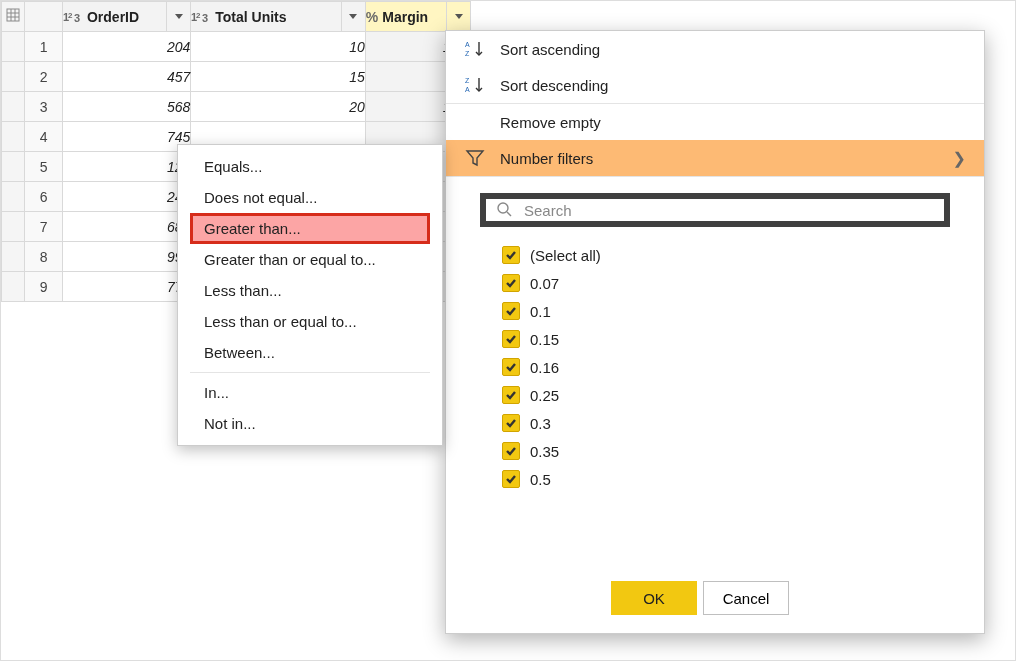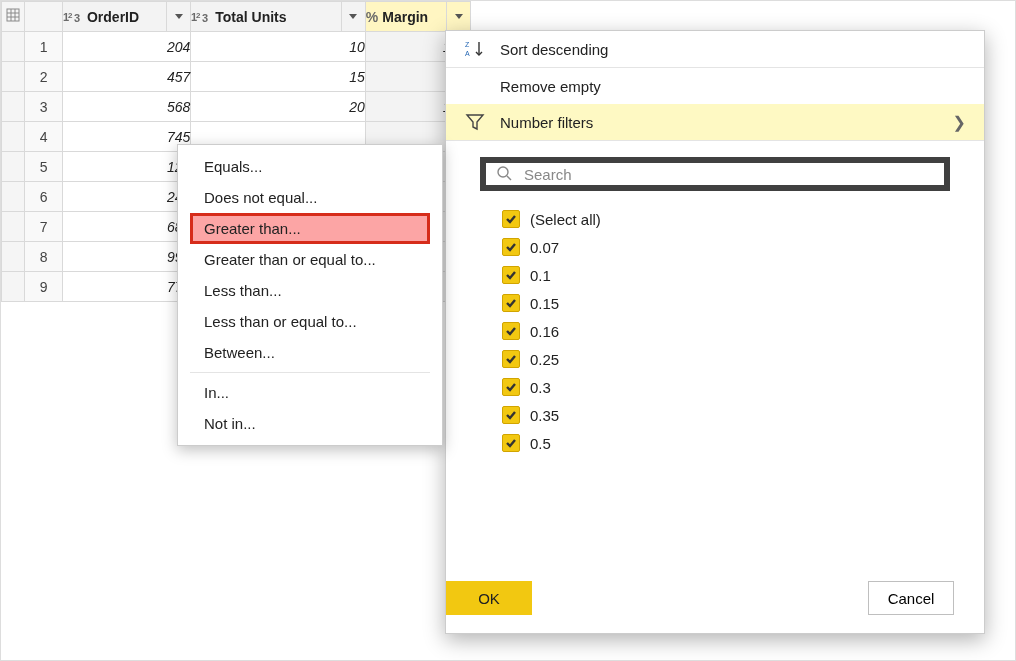--- a/index.html
+++ b/index.html
@@ -41,21 +41,21 @@
   
   .filter-panel {
     position:absolute; left:444px; top:29px; width:540px; height:604px;
     background:#fff; border:1px solid #ccc; box-shadow:0 6px 20px rgba(0,0,0,0.3);
     z-index:4; display:flex; flex-direction:column;
   }
   .fp-row {
     display:flex; align-items:center; gap:14px;
     padding:6px 18px; height:36px; font-size:15px; cursor:pointer;
   }
-  .fp-row.hovered { background:#fef9c3;justify-content:center; }
+  .fp-row.hovered { background:#fdba74;justify-content:center; }
   .fp-row .chevron { margin-left:auto; font-size:16px; color:#666; }
   .fp-sep { height:1px; background:#e4e4e4; }
   .fp-icon { width:22px; display:flex; justify-content:center; color:#404040; }
   .fp-icon svg { overflow:visible; }
 
   .fp-search-area { padding:16px 34px 4px 34px; }
   .fp-search {
     display:flex; align-items:center; gap:10px;
     border:6px solid #404040; height:34px; padding:0 10px;
   }
@@ -66,21 +66,21 @@
 
   .fp-list { padding:10px 34px 0 56px; flex:1; overflow:auto; }
   .fp-check-row { display:flex; align-items:center; gap:10px; height:28px; font-size:15px; }
   .chk {
     width:18px; height:18px; background:#f2c811; border:1px solid #d1a400; border-radius:2px;
     display:flex; align-items:center; justify-content:center; cursor:pointer;
   }
   .chk svg { stroke:#333; stroke-width:2.4; fill:none; }
 
   .fp-buttons {
-    display:flex; justify-content:space-between; gap:6px;
+    display:flex; justify-content:center; gap:6px;
     padding:14px 30px 18px 0;
   }
   .btn {
     min-width:86px; height:34px; border:1px solid #bfbfbf; background:#fff;
     font-size:15px; cursor:pointer; display:flex; align-items:center; justify-content:center;
   }
   .btn.primary { background:#f2c811; border-color:#f2c811; color:#222; }
 
   
   .sorticon text { font-size:7px; font-family:Arial; }
@@ -231,20 +231,31 @@
     </div>
   <div class="submenu-sep"></div>
   <div id="submenu-secondary">
       <div class="submenu-item">In...</div>
       <div class="submenu-item">Not in...</div>
     </div>
 </div>
 
 <div class="filter-panel">
 
+  <div class="fp-row">
+    <span class="fp-icon">
+      <svg class="sorticon" width="20" height="18" viewBox="0 0 20 18">
+        <text x="0" y="7" fill="#2265b3">A</text>
+          <text x="0" y="16" fill="#2265b3">Z</text>
+        <line x1="14" y1="2" x2="14" y2="15" stroke="#333" stroke-width="1.4"></line>
+        <polyline points="11,12 14,15 17,12" fill="none" stroke="#333" stroke-width="1.4"></polyline>
+      </svg>
+    </span>
+    <span>Sort ascending</span>
+  </div>
 
   <div class="fp-row">
     <span class="fp-icon">
       <svg class="sorticon" width="20" height="18" viewBox="0 0 20 18">
         <text x="0" y="7" fill="#2265b3">Z</text>
           <text x="0" y="16" fill="#2265b3">A</text>
         <line x1="14" y1="2" x2="14" y2="15" stroke="#333" stroke-width="1.4"></line>
         <polyline points="11,12 14,15 17,12" fill="none" stroke="#333" stroke-width="1.4"></polyline>
       </svg>
     </span>

